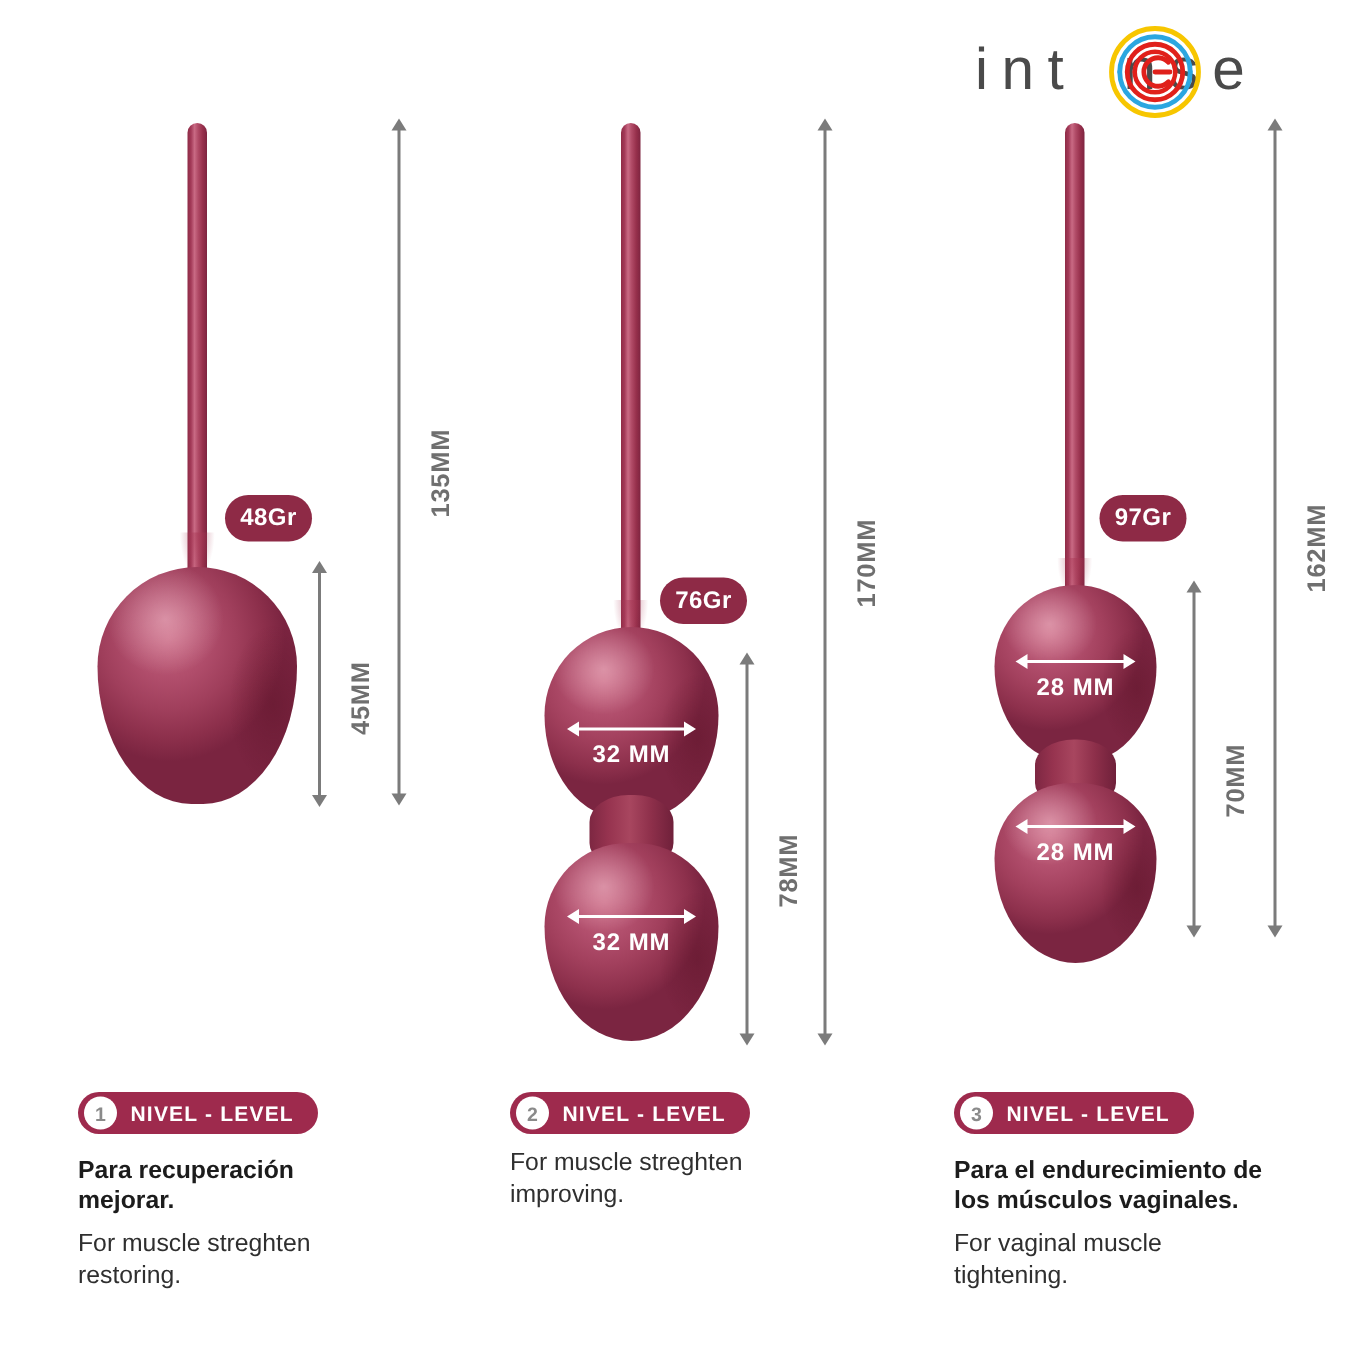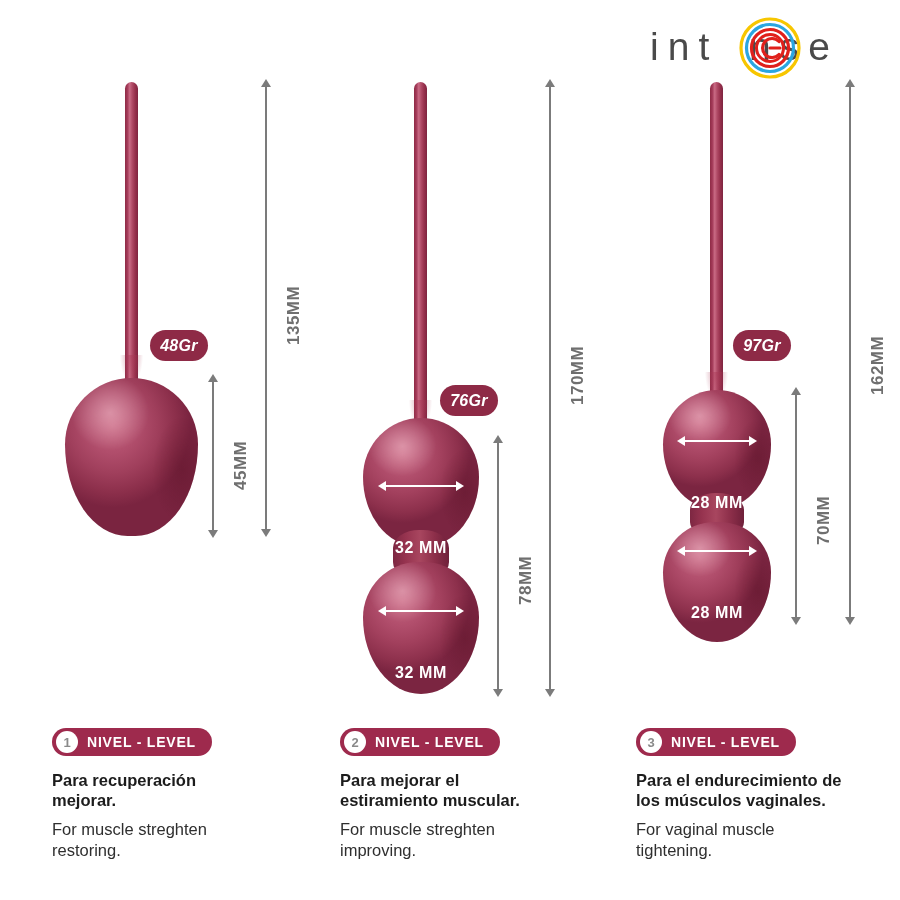--- a/index.html
+++ b/index.html
@@ -55,21 +55,20 @@
 
   
   .weight-badge {
     position: absolute;
     background: #8e2a46;
     color: #ffffff;
     border-radius: 16px;
     font-size: 16px; font-weight: bold;
     display: flex; align-items: center; justify-content: center;
     letter-spacing: .3px;
-    font-style: italic;
   }
 
   
   .dim-v { position: absolute; width: 2px; background: #7b7b7b; }
   .dim-v::before, .dim-v::after {
     content: ""; position: absolute; left: -4px; width: 0; height: 0;
     border-left: 5px solid transparent; border-right: 5px solid transparent;
   }
   .dim-v::before { top: -7px; border-bottom: 8px solid #7b7b7b; }
   .dim-v::after  { bottom: -7px; border-top: 8px solid #7b7b7b; }
@@ -85,21 +84,20 @@
   .wdim-line::before, .wdim-line::after {
     content: ""; position: absolute; top: -4px; width: 0; height: 0;
     border-top: 5px solid transparent; border-bottom: 5px solid transparent;
   }
   .wdim-line::before { left: -7px; border-right: 8px solid #ffffff; }
   .wdim-line::after  { right: -7px; border-left: 8px solid #ffffff; }
   .wdim-text {
     position: absolute; left: 50%; transform: translateX(-50%); top: 10px;
     color: #ffffff; font-weight: bold; font-size: 16px; white-space: nowrap;
     letter-spacing: .6px;
-    margin-top: 44px;
   }
 
   
   .level-block { position: absolute; top: 728px; width: 270px; }
   .lb-1 { left: 52px; }
   .lb-2 { left: 340px; }
   .lb-3 { left: 636px; }
 
   .level-badge {
     position: relative; display: inline-flex; align-items: center;
@@ -260,22 +258,20 @@
 mejorar.</div>
     <div class="desc-en">For muscle streghten
 restoring.</div>
   </div>
 
   <div class="level-block lb-2">
     <div class="level-badge">
       <span class="level-num">2</span>
       <span class="level-text">NIVEL - LEVEL</span>
     </div>
-    <div class="desc-es">Para mejorar el
-estiramiento muscular.</div>
     <div class="desc-en">For muscle streghten
 improving.</div>
   </div>
 
   <div class="level-block lb-3">
     <div class="level-badge">
       <span class="level-num">3</span>
       <span class="level-text">NIVEL - LEVEL</span>
     </div>
     <div class="desc-es">Para el endurecimiento de

